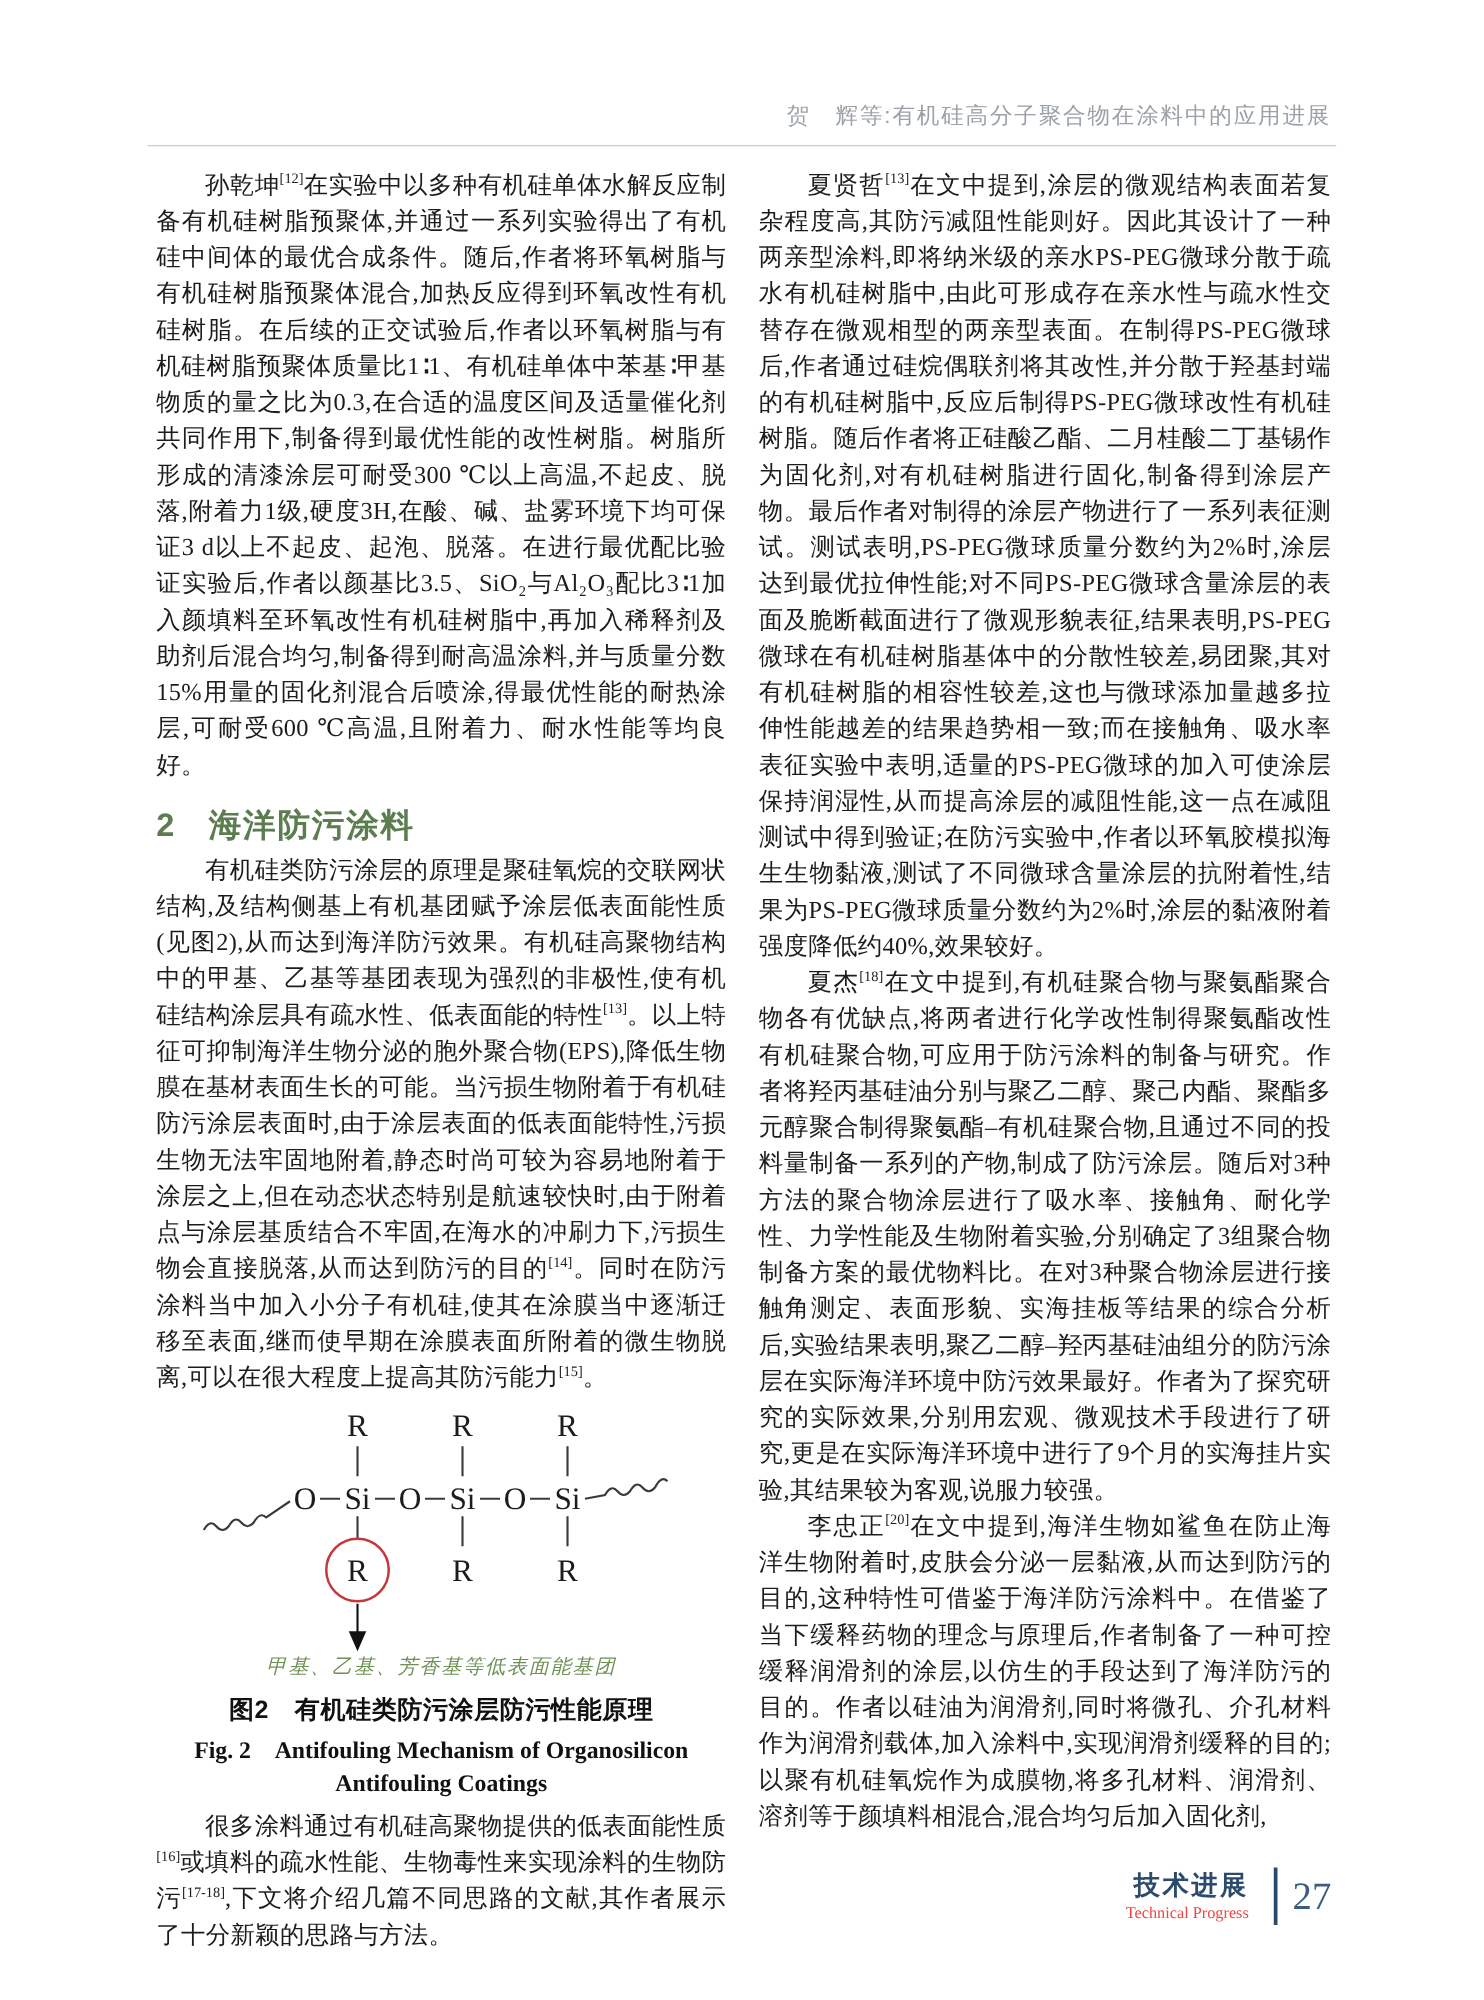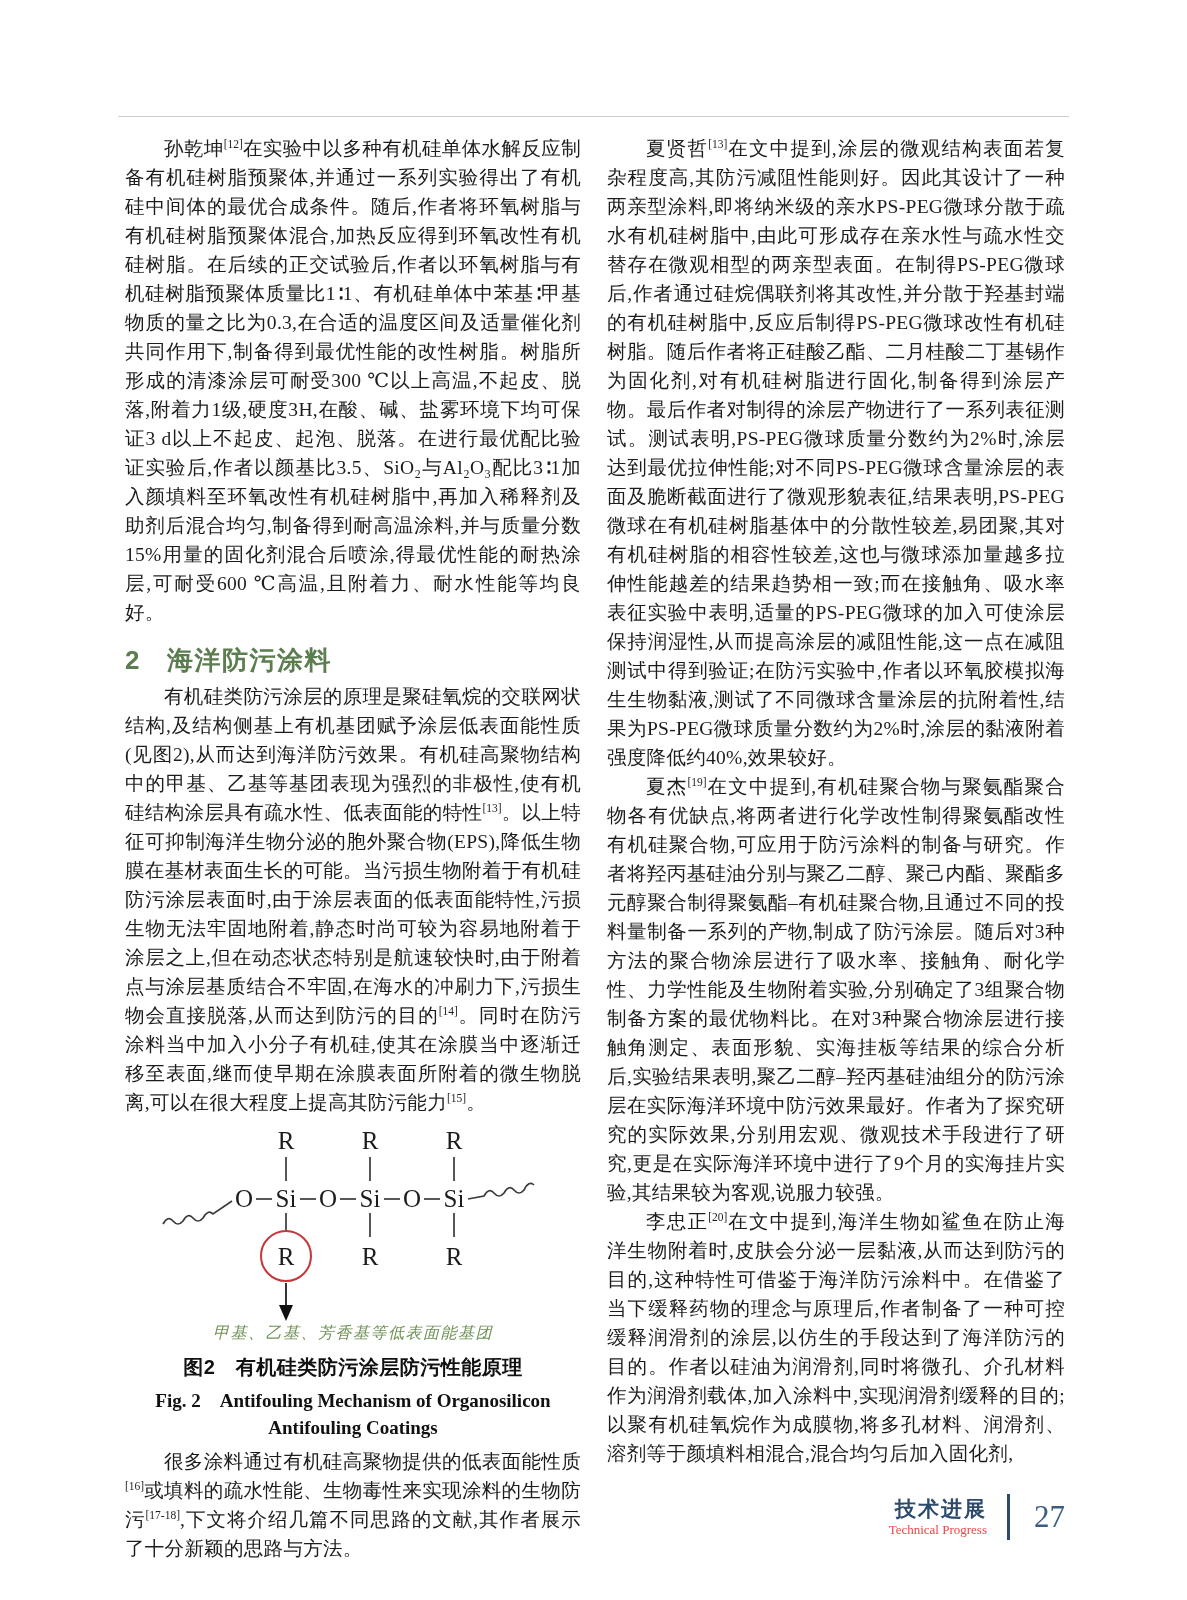--- a/index.html
+++ b/index.html
@@ -58,29 +58,30 @@
     display:flex;align-items:center;
   }
   .footer-labels{text-align:right;color:#2c4b6c;padding-right:20px;}
   .footer-zh{
     font-family:"Liberation Sans","DejaVu Sans",sans-serif;
     font-size:21px;font-weight:bold;letter-spacing:2px;line-height:24px;
   }
   .footer-en{font-size:13px;line-height:17px;color:#ef4444;}
   .footer-bar{width:3px;height:46px;background:#2c4b6c;}
   .footer-page{
-    padding-left:24px;
+    padding-left:12px;
     font-size:31px;color:#3d5d7f;line-height:46px;
   }
 </style>
 </head>
 <body>
 
 <div class="page">
 
+  <div class="running-head">贺　辉等:有机硅高分子聚合物在涂料中的应用进展</div>
   <div class="head-rule"></div>
 
   <div class="col col-left">
     <p class="body-para">孙乾坤<sup>[12]</sup>在实验中以多种有机硅单体水解反应制备有机硅树脂预聚体,并通过一系列实验得出了有机硅中间体的最优合成条件。随后,作者将环氧树脂与有机硅树脂预聚体混合,加热反应得到环氧改性有机硅树脂。在后续的正交试验后,作者以环氧树脂与有机硅树脂预聚体质量比1∶1、有机硅单体中苯基∶甲基物质的量之比为0.3,在合适的温度区间及适量催化剂共同作用下,制备得到最优性能的改性树脂。树脂所形成的清漆涂层可耐受300 ℃以上高温,不起皮、脱落,附着力1级,硬度3H,在酸、碱、盐雾环境下均可保证3 d以上不起皮、起泡、脱落。在进行最优配比验证实验后,作者以颜基比3.5、SiO₂与Al₂O₃配比3∶1加入颜填料至环氧改性有机硅树脂中,再加入稀释剂及助剂后混合均匀,制备得到耐高温涂料,并与质量分数15%用量的固化剂混合后喷涂,得最优性能的耐热涂层,可耐受600 ℃高温,且附着力、耐水性能等均良好。</p>
 
     <h2 class="section-heading"><span class="sec-num">2</span><span>海洋防污涂料</span></h2>
 
     <p class="body-para">有机硅类防污涂层的原理是聚硅氧烷的交联网状结构,及结构侧基上有机基团赋予涂层低表面能性质(见图2),从而达到海洋防污效果。有机硅高聚物结构中的甲基、乙基等基团表现为强烈的非极性,使有机硅结构涂层具有疏水性、低表面能的特性<sup>[13]</sup>。以上特征可抑制海洋生物分泌的胞外聚合物(EPS),降低生物膜在基材表面生长的可能。当污损生物附着于有机硅防污涂层表面时,由于涂层表面的低表面能特性,污损生物无法牢固地附着,静态时尚可较为容易地附着于涂层之上,但在动态状态特别是航速较快时,由于附着点与涂层基质结合不牢固,在海水的冲刷力下,污损生物会直接脱落,从而达到防污的目的<sup>[14]</sup>。同时在防污涂料当中加入小分子有机硅,使其在涂膜当中逐渐迁移至表面,继而使早期在涂膜表面所附着的微生物脱离,可以在很大程度上提高其防污能力<sup>[15]</sup>。</p>
 
     <figure class="figure2">
@@ -126,21 +127,21 @@
           <div>Antifouling Coatings</div>
         </div>
       </figcaption>
     </figure>
 
     <p class="body-para">很多涂料通过有机硅高聚物提供的低表面能性质<sup>[16]</sup>或填料的疏水性能、生物毒性来实现涂料的生物防污<sup>[17-18]</sup>,下文将介绍几篇不同思路的文献,其作者展示了十分新颖的思路与方法。</p>
   </div>
 
   <div class="col col-right">
     <p class="body-para">夏贤哲<sup>[13]</sup>在文中提到,涂层的微观结构表面若复杂程度高,其防污减阻性能则好。因此其设计了一种两亲型涂料,即将纳米级的亲水PS-PEG微球分散于疏水有机硅树脂中,由此可形成存在亲水性与疏水性交替存在微观相型的两亲型表面。在制得PS-PEG微球后,作者通过硅烷偶联剂将其改性,并分散于羟基封端的有机硅树脂中,反应后制得PS-PEG微球改性有机硅树脂。随后作者将正硅酸乙酯、二月桂酸二丁基锡作为固化剂,对有机硅树脂进行固化,制备得到涂层产物。最后作者对制得的涂层产物进行了一系列表征测试。测试表明,PS-PEG微球质量分数约为2%时,涂层达到最优拉伸性能;对不同PS-PEG微球含量涂层的表面及脆断截面进行了微观形貌表征,结果表明,PS-PEG微球在有机硅树脂基体中的分散性较差,易团聚,其对有机硅树脂的相容性较差,这也与微球添加量越多拉伸性能越差的结果趋势相一致;而在接触角、吸水率表征实验中表明,适量的PS-PEG微球的加入可使涂层保持润湿性,从而提高涂层的减阻性能,这一点在减阻测试中得到验证;在防污实验中,作者以环氧胶模拟海生生物黏液,测试了不同微球含量涂层的抗附着性,结果为PS-PEG微球质量分数约为2%时,涂层的黏液附着强度降低约40%,效果较好。</p>
-    <p class="body-para">夏杰<sup>[19]</sup>在文中提到,有机硅聚合物与聚氨酯聚合物各有优缺点,将两者进行化学改性制得聚氨酯改性有机硅聚合物,可应用于防污涂料的制备与研究。作者将羟丙基硅油分别与聚乙二醇、聚己内酯、聚酯多元醇聚合制得聚氨酯–有机硅聚合物,且通过不同的投料量制备一系列的产物,制成了防污涂层。随后对3种方法的聚合物涂层进行了吸水率、接触角、耐化学性、力学性能及生物附着实验,分别确定了3组聚合物制备方案的最优物料比。在对3种聚合物涂层进行接触角测定、表面形貌、实海挂板等结果的综合分析后,实验结果表明,聚乙二醇–羟丙基硅油组分的防污涂层在实际海洋环境中防污效果最好。作者为了探究研究的实际效果,分别用宏观、微观技术手段进行了研究,更是在实际海洋环境中进行了9个月的实海挂片实验,其结果较为客观,说服力较强。</p>
+    <p class="body-para">夏杰<sup>[18]</sup>在文中提到,有机硅聚合物与聚氨酯聚合物各有优缺点,将两者进行化学改性制得聚氨酯改性有机硅聚合物,可应用于防污涂料的制备与研究。作者将羟丙基硅油分别与聚乙二醇、聚己内酯、聚酯多元醇聚合制得聚氨酯–有机硅聚合物,且通过不同的投料量制备一系列的产物,制成了防污涂层。随后对3种方法的聚合物涂层进行了吸水率、接触角、耐化学性、力学性能及生物附着实验,分别确定了3组聚合物制备方案的最优物料比。在对3种聚合物涂层进行接触角测定、表面形貌、实海挂板等结果的综合分析后,实验结果表明,聚乙二醇–羟丙基硅油组分的防污涂层在实际海洋环境中防污效果最好。作者为了探究研究的实际效果,分别用宏观、微观技术手段进行了研究,更是在实际海洋环境中进行了9个月的实海挂片实验,其结果较为客观,说服力较强。</p>
     <p class="body-para">李忠正<sup>[20]</sup>在文中提到,海洋生物如鲨鱼在防止海洋生物附着时,皮肤会分泌一层黏液,从而达到防污的目的,这种特性可借鉴于海洋防污涂料中。在借鉴了当下缓释药物的理念与原理后,作者制备了一种可控缓释润滑剂的涂层,以仿生的手段达到了海洋防污的目的。作者以硅油为润滑剂,同时将微孔、介孔材料作为润滑剂载体,加入涂料中,实现润滑剂缓释的目的;以聚有机硅氧烷作为成膜物,将多孔材料、润滑剂、溶剂等于颜填料相混合,混合均匀后加入固化剂,</p>
   </div>
 
   <div class="footer">
     <div class="footer-labels">
       <div class="footer-zh">技术进展</div>
       <div class="footer-en">Technical Progress</div>
     </div>
     <div class="footer-bar"></div>
     <div class="footer-page">27</div>

